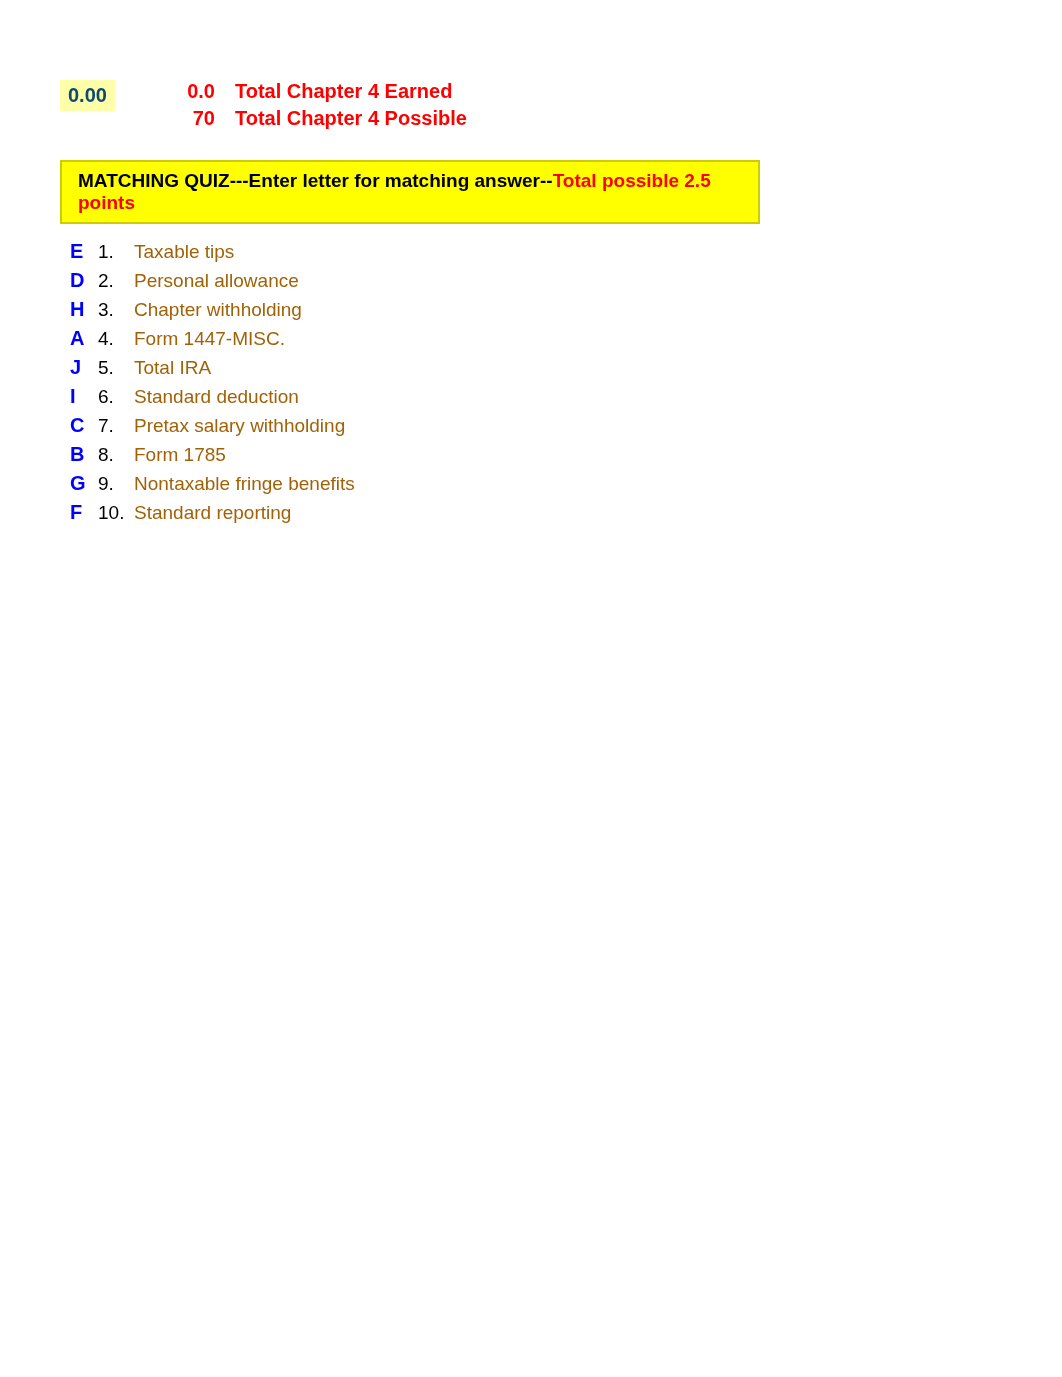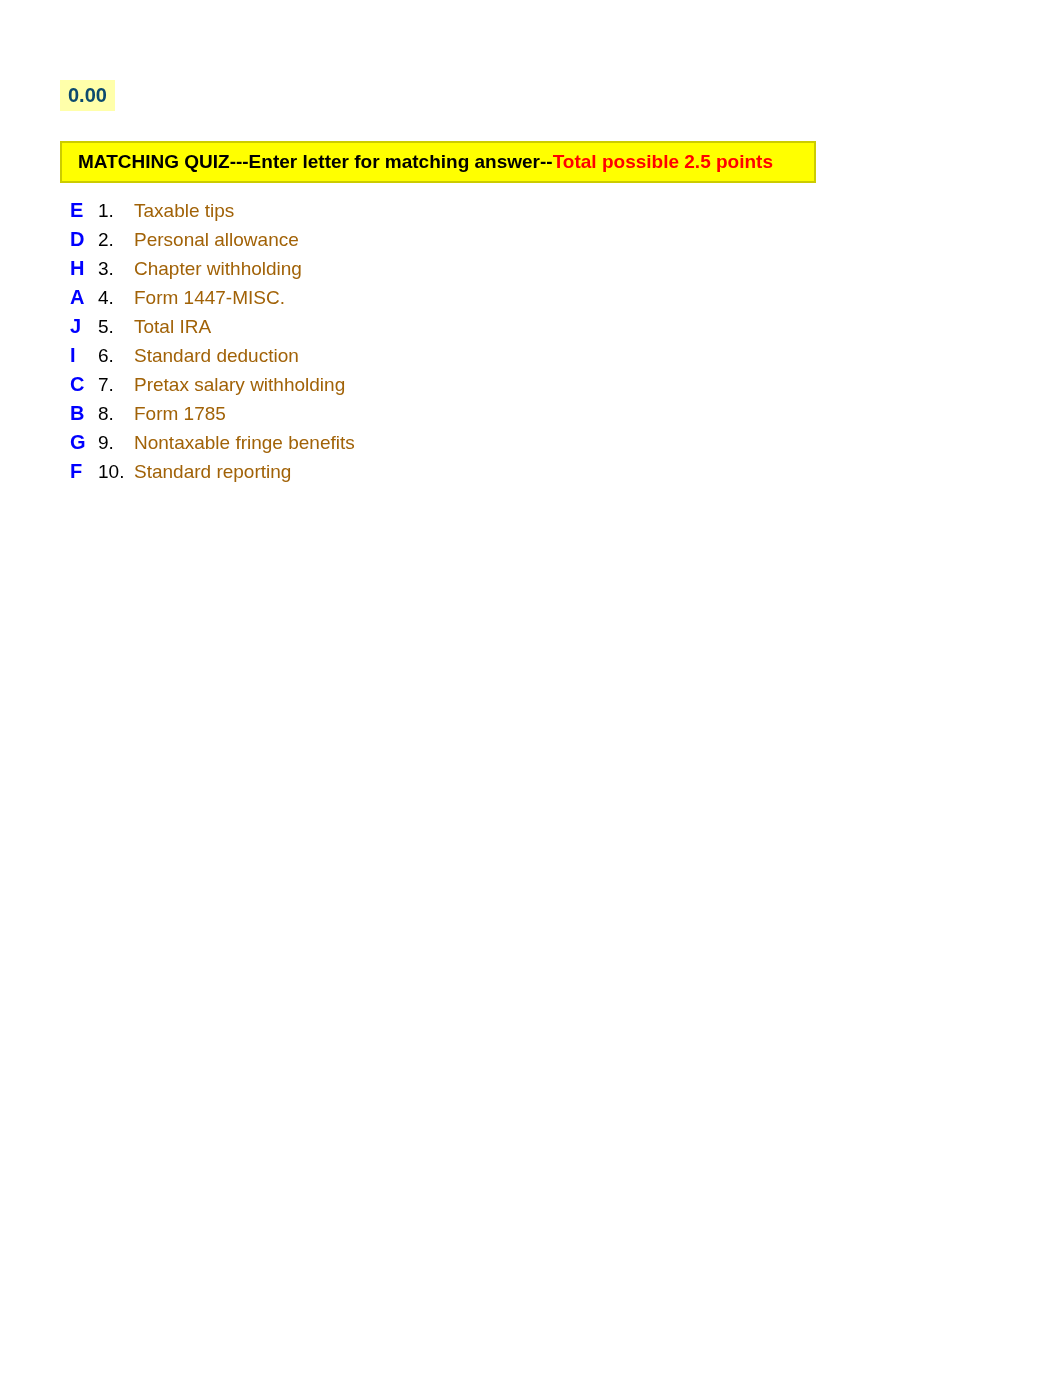--- a/index.html
+++ b/index.html
@@ -61,21 +61,21 @@
 
     .quiz-header {
       background: yellow;
       border: 2px solid #cccc00;
       padding: 8px 16px;
       margin-bottom: 16px;
       font-size: 19px;
       font-weight: bold;
       color: black;
       display: inline-block;
-      width: 756px;
+      width: 700px;
     }
 
     .quiz-header .possible-points {
       color: red;
     }
 
     .quiz-items {
       list-style: none;
       padding-left: 10px;
     }
@@ -104,20 +104,30 @@
     }
   </style>
 </head>
 <body>
 
 
 
 
 <div class="score-section">
   <div class="total-score">0.00</div>
+  <div class="chapter-scores">
+    <div class="chapter-score-row">
+      <span class="score-value">0.0</span>
+      <span class="score-label">Total Chapter 4 Earned</span>
+    </div>
+    <div class="chapter-score-row">
+      <span class="score-value">70</span>
+      <span class="score-label">Total Chapter 4 Possible</span>
+    </div>
+  </div>
 </div>
 
 
 <div class="quiz-header">
   <span>MATCHING QUIZ---Enter letter for matching answer--</span><span class="possible-points">Total possible 2.5 points</span>
 </div>
 
 
 <ul class="quiz-items">
 <li class="quiz-item">

